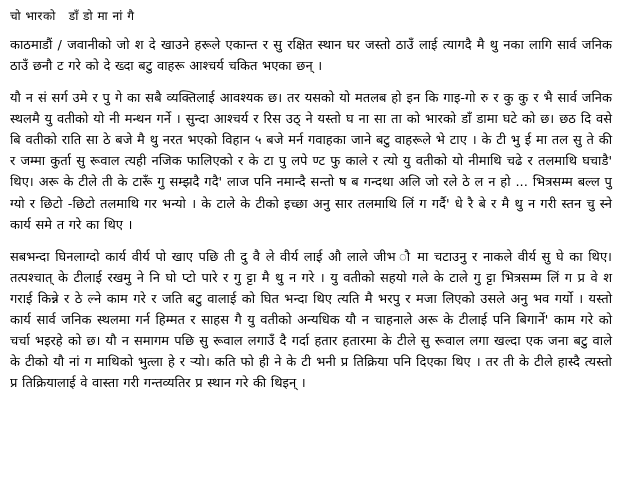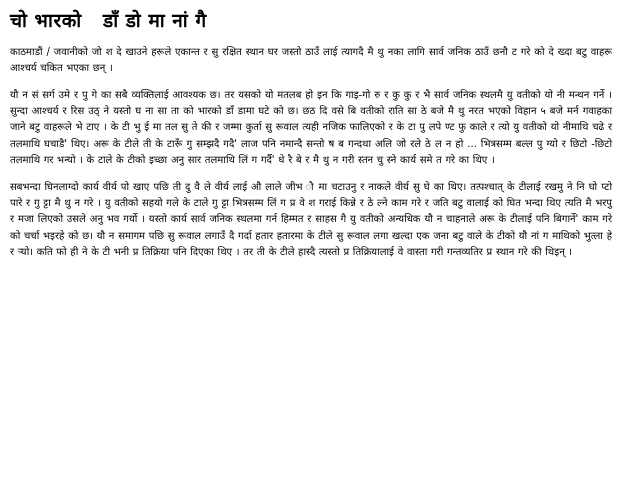--- a/index.html
+++ b/index.html
@@ -15,30 +15,30 @@
     color: #000000;
   }
   #page {
     width: 622px;
     height: 477px;
     box-sizing: border-box;
     padding: 8px 10px 6px 10px;
     background: #ffffff;
   }
   .headline {
-    font-size: 19px;
-    font-weight: bold;
+    font-size: 12px;
+    font-weight: normal;
     letter-spacing: 0.5px;
     line-height: 1.35;
     margin: 0 0 10px 0;
     color: #000000;
     white-space: pre;
   }
   .article {
-    font-size: 10px;
+    font-size: 13px;
     line-height: 1.62;
     text-align: justify;
     color: #000000;
     word-spacing: 0.5px;
   }
   .para {
     margin: 0 0 11px 0;
     text-align: justify;
     text-justify: inter-word;
   }

